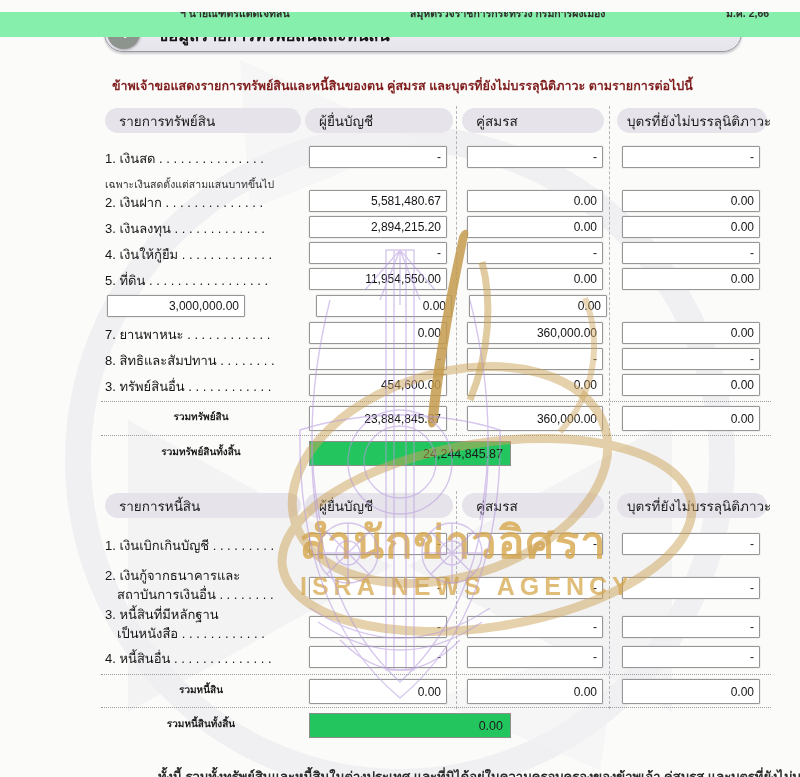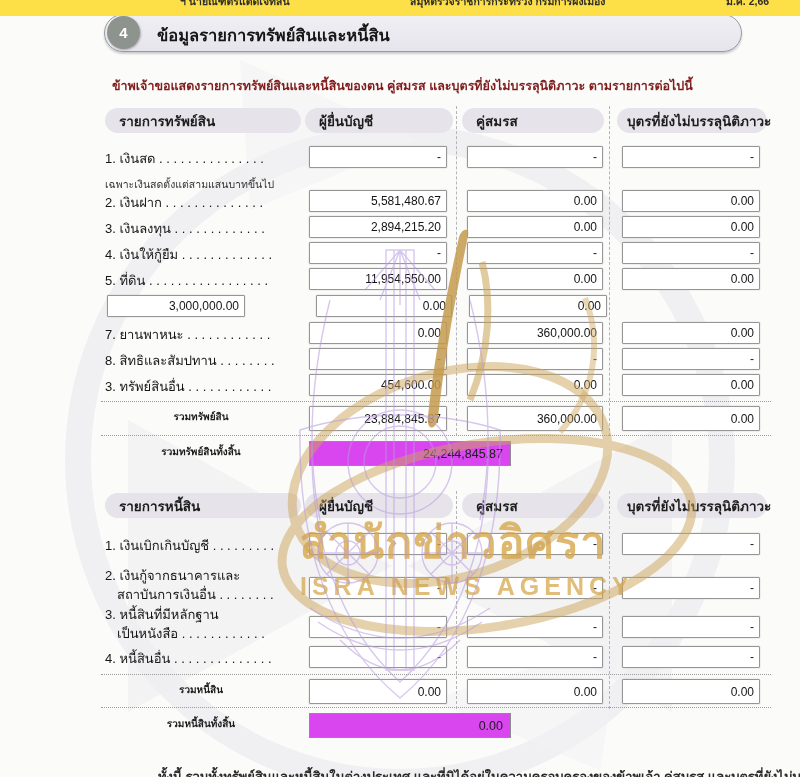--- a/index.html
+++ b/index.html
@@ -3,21 +3,21 @@
 <meta charset="utf-8">
 <style>
   html,body{margin:0;padding:0;}
   body{
     width:800px;height:777px;overflow:hidden;position:relative;
     background:#fbfbfa;
     font-family:"Liberation Sans","DejaVu Sans",sans-serif;
     color:#1b1b1b;
   }
   
-  .topstrip{position:absolute;left:0;top:0;width:800px;height:16px;background:#fde047;overflow:hidden;z-index:3;}
+  .topstrip{position:absolute;left:0;top:12px;width:800px;height:25px;background:#86efac;overflow:hidden;z-index:3;}
   .topstrip .frag{position:absolute;top:-7px;font-size:10.5px;font-weight:bold;color:#2f2d29;white-space:nowrap;}
   .frag.f1{left:180px;}
   .frag.f2{left:410px;}
   .frag.f3{left:726px;}
   
   .secpill{
     position:absolute;left:104px;top:14px;width:636px;height:36px;
     background:linear-gradient(#f0eff4,#e7e5ec);
     border:1.5px solid #9a98a0;border-radius:19px;
     box-shadow:0 2px 2px rgba(120,118,128,.35);
@@ -33,42 +33,42 @@
   
   .intro{position:absolute;left:112px;top:76px;width:660px;font-size:12.5px;font-weight:bold;color:#7f1d1d;z-index:2;}
   
   .tbl{position:absolute;left:105px;width:662px;z-index:1;}
   .tbl.assets{top:108px;height:370px;}
   .tbl.liab{top:493px;height:250px;}
   .hdrrow{position:absolute;left:0;top:0;width:662px;height:25px;}
   .pill{
     position:absolute;height:25px;border-radius:13px;background:#e6e4ea;
     display:flex;align-items:center;padding-left:14px;box-sizing:border-box;
-    font-size:13.5px;font-weight:bold;color:#1c1c1c;white-space:nowrap;
+    font-size:13.5px;font-weight:normal;color:#1c1c1c;white-space:nowrap;
   }
   .pill.p0{left:0;width:196px;}
   .pill.p1{left:200px;width:148px;}
   .pill.p2{left:357px;width:142px;}
   .pill.p3{left:512px;width:150px;padding-left:10px;}
   .row{position:absolute;left:0;width:662px;display:grid;grid-template-columns:202px 151px 153px 156px;align-items:start;}
   .lbl{font-size:13px;color:#161616;white-space:nowrap;overflow:hidden;padding-top:2px;}
   .lblnote{font-size:10.5px;color:#333;margin-top:7px;white-space:nowrap;}
   .lbl2{font-size:13px;color:#161616;white-space:nowrap;line-height:19px;overflow:hidden;}
   .box{
     height:20px;border:1px solid #969696;background:#fff;border-radius:1px;
     display:flex;align-items:center;justify-content:flex-end;
     padding-right:5px;font-size:12px;color:#141414;
     box-shadow:0 0 0 .5px rgba(160,160,160,.25);
   }
   .b1{margin-left:2px;width:131px;}
   .b2{margin-left:9px;width:129px;}
   .b3{margin-left:11px;width:131px;}
   .totlbl{font-size:10px;font-weight:bold;text-align:center;padding-right:10px;padding-top:3px;white-space:nowrap;}
   .tallbox{height:23px;}
-  .grandbox{margin-left:2px;width:193px;height:23px;border:1px solid #8d8d8d;background:#d946ef;
+  .grandbox{margin-left:2px;width:193px;height:23px;border:1px solid #8d8d8d;background:#22c55e;
     display:flex;align-items:center;justify-content:flex-end;padding-right:7px;font-size:12.5px;text-align:right;}
   .dotline{position:absolute;left:-4px;width:670px;border-top:1.6px dotted #9c9c9c;}
   .vdash{position:absolute;top:-2px;border-left:1.2px dashed #b5b5b8;}
   .assets .vdash{height:330px;}
   .liab .vdash{height:218px;}
   .vd1{left:351px;}
   .vd2{left:504px;}
   
   .footnote{position:absolute;left:158px;top:766px;width:640px;font-size:13px;font-weight:bold;color:#2a2a2a;white-space:nowrap;z-index:2;}
   

